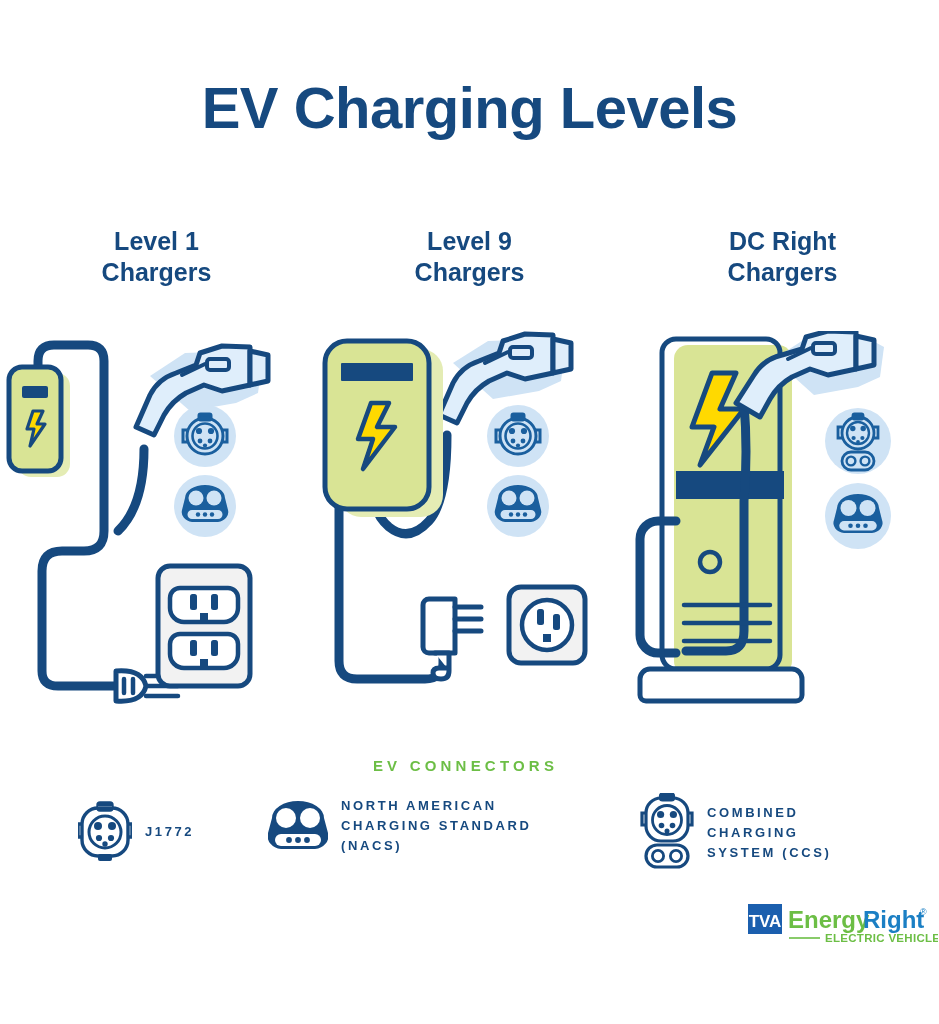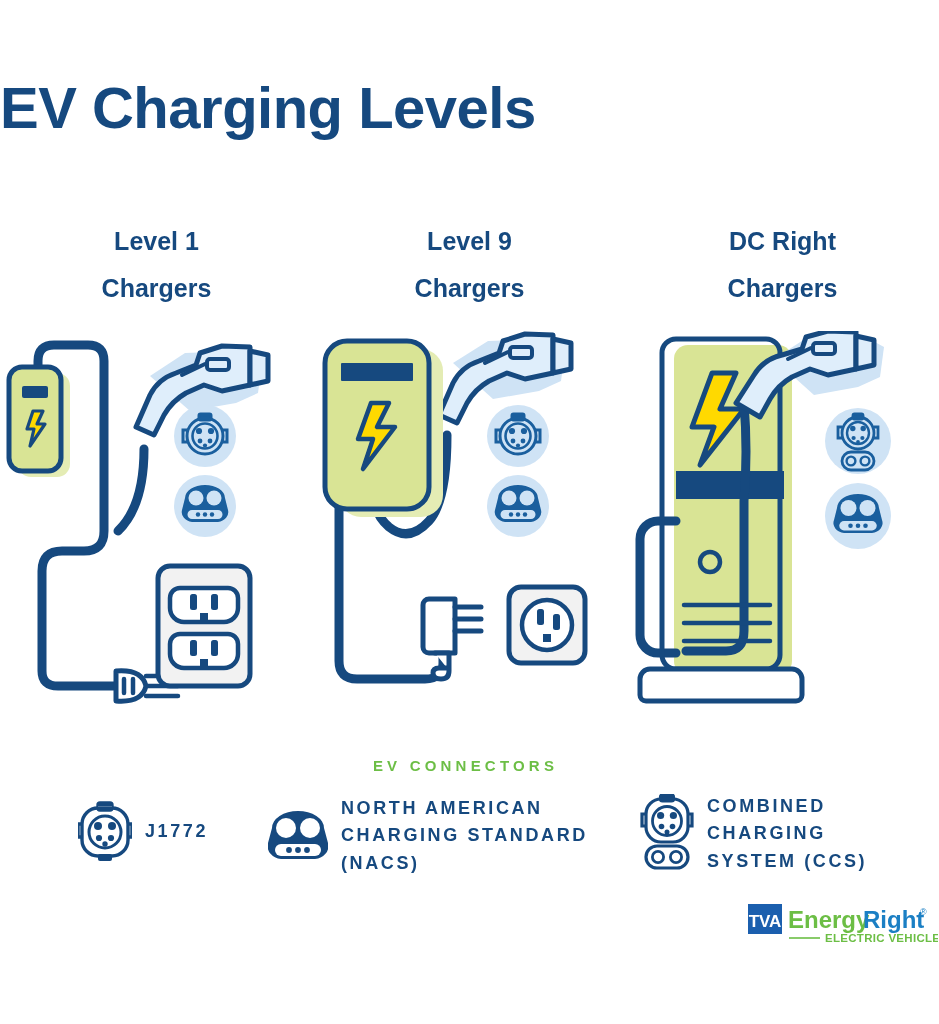--- a/index.html
+++ b/index.html
@@ -8,52 +8,52 @@
     background:#ffffff;
     font-family:"Liberation Sans", sans-serif;
     color:#114a80;
     overflow:hidden;
     position:relative;
   }
   .page { position:relative; width:939px; height:1024px; }
 
   .title {
     position:absolute; left:0; top:74px; width:939px;
-    text-align:left;
+    text-align:center;
     font-size:58px; font-weight:700; letter-spacing:-0.5px;
     color:#16497f;
   }
 
   .cols { position:absolute; left:0; top:226px; width:939px; height:520px; }
   .col { position:absolute; top:0; width:313px; }
   .col.c1 { left:0; }
   .col.c2 { left:313px; }
   .col.c3 { left:626px; }
 
   .colhead {
     text-align:center; font-size:25px; font-weight:700;
     line-height:1.24; color:#16497f;
   }
-  .colhead .l2 { display:block;margin-top:16px; }
+  .colhead .l2 { display:block; }
 
   .art { position:absolute; top:105px; left:0; width:313px; height:400px; }
   .art svg { display:block; }
 
   .connhead {
     position:absolute; left:0; top:757px; width:931px; text-align:center;
     font-size:15px; font-weight:700; letter-spacing:4.2px; color:#6cbe45;
   }
 
   .conns { position:absolute; left:0; top:795px; width:939px; height:80px; }
   .conn { position:absolute; display:flex; align-items:center; gap:13px; }
   .conn.k0 { left:78px; top:6px; }
   .conn.k1 { left:268px; top:0px; }
   .conn.k2 { left:640px; top:-2px; }
   .conn .cl {
-    font-size:18px; font-weight:700; letter-spacing:2.6px;
+    font-size:13px; font-weight:700; letter-spacing:2.6px;
     line-height:1.52; color:#16497f; white-space:pre-line;
   }
 
   .logo { position:absolute; left:716px; top:903px; width:190px; height:42px;padding-left:32px; }
 </style>
 </head>
 <body>
 
 <div class="page">
 

